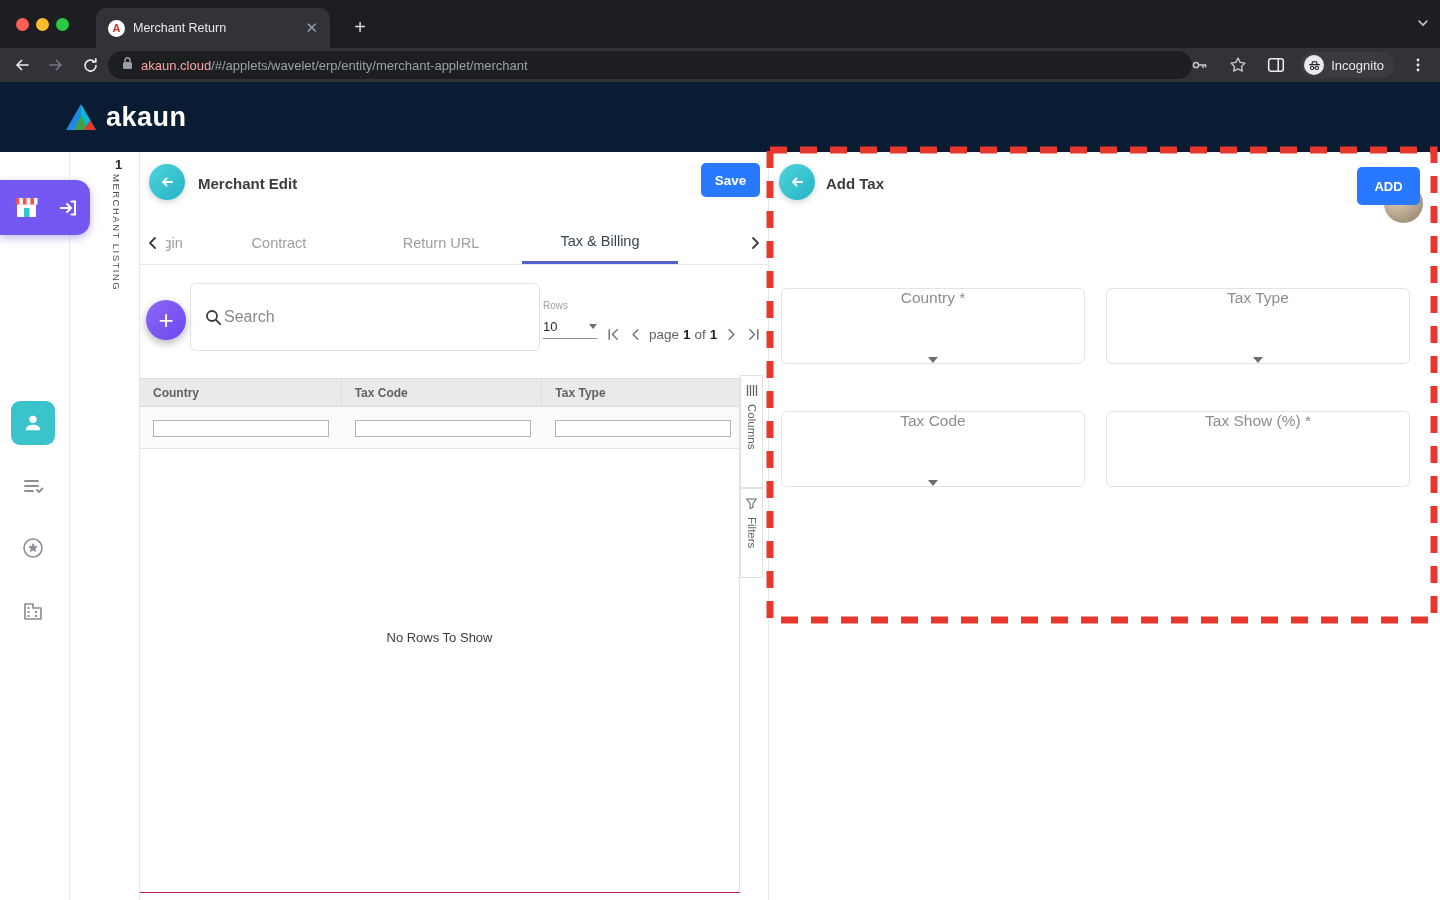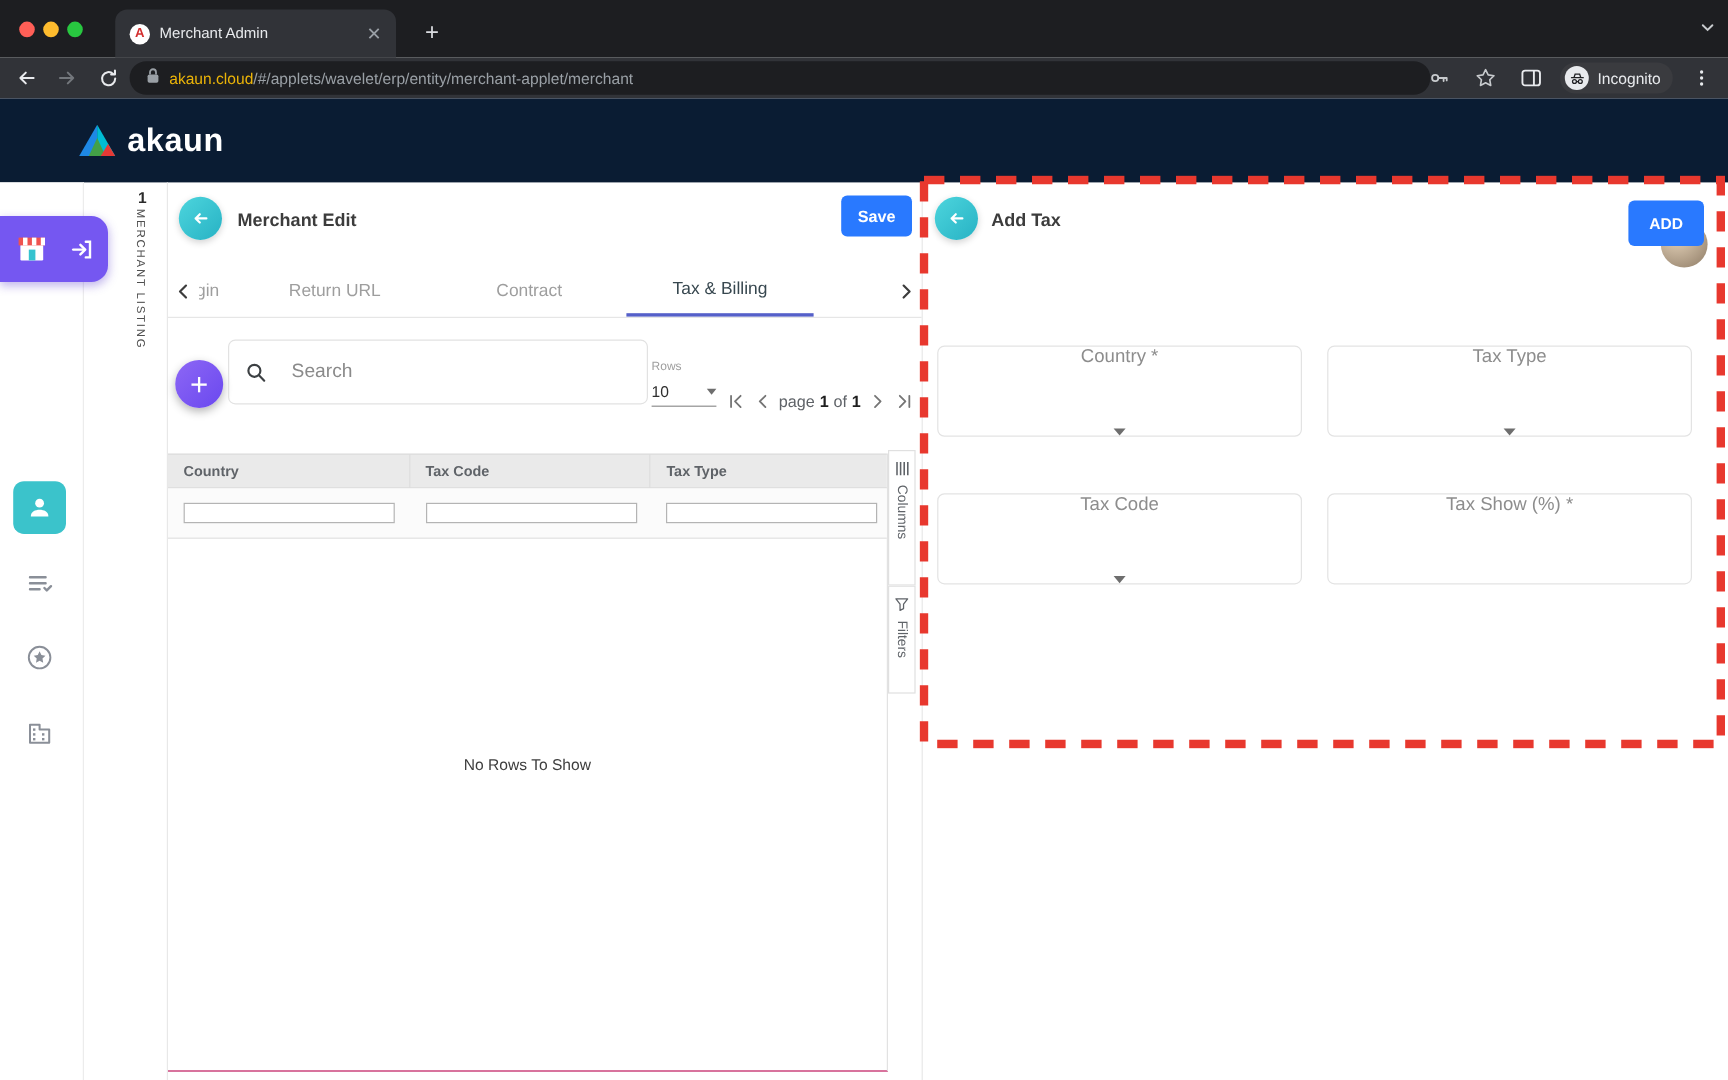--- a/index.html
+++ b/index.html
@@ -21,21 +21,21 @@
   .newtab-btn { position:absolute; left:346px; top:13px; width:28px; height:28px; color:#dadce0;
     font-size:20px; display:flex; align-items:center; justify-content:center; }
   .strip-chevron { position:absolute; right:10px; top:16px; color:#c7cacd; }
 
   .toolbar { position:absolute; left:0; top:48px; width:1440px; height:34px; background:#313338;
     display:flex; align-items:center; }
   .nav-btn { width:28px; height:28px; display:flex; align-items:center; justify-content:center; }
   .urlbar { position:absolute; left:108px; top:51px; width:1084px; height:28px; background:#1d1e21;
     border-radius:14px; display:flex; align-items:center; padding:0 14px; gap:8px; }
   .url-text { font-size:13px; white-space:nowrap; overflow:hidden; }
-  .url-domain { color:#eab308; }
+  .url-domain { color:#fca5a5; }
   .url-path { color:#9aa0a6; }
   .tb-right { position:absolute; right:8px; top:48px; height:34px; display:flex; align-items:center; gap:10px; }
   .incog-pill { display:flex; align-items:center; gap:7px; background:#3a3b3f; border-radius:13px;
     padding:3px 10px 3px 4px; }
   .incog-circle { width:20px; height:20px; border-radius:50%; background:#e8eaed; display:flex;
     align-items:center; justify-content:center; }
   .incog-label { color:#e8eaed; font-size:13px; }
 
   
   .appbar { position:absolute; left:0; top:82px; width:1440px; height:70px; background:#0a1c33;
@@ -79,22 +79,22 @@
   .wtab { display:flex; align-items:center; justify-content:center; font-size:14.5px; color:#9e9e9e;
     flex:0 0 auto; }
   .wtab.first { width:66px; margin-left:-34px; }
   .wtab.mid { width:162px; }
   .wtab.active { width:156px; color:#37474f; font-weight:500; border-bottom:3px solid #5560c9; }
 
   
   .plus-btn { position:absolute; left:146px; top:300px; width:40px; height:40px; border-radius:50%;
     background:linear-gradient(135deg,#8d67f5,#6a48ef); color:#fff; font-size:26px; display:flex;
     align-items:center; justify-content:center; box-shadow:0 3px 8px rgba(0,0,0,0.3); }
-  .search-box { position:absolute; left:190px; top:283px; width:350px; height:54px; border:1px solid #e2e2e2;
-    border-radius:6px; display:flex; align-items:center; padding:0 14px; gap:21px; }
+  .search-box { position:absolute; left:190px; top:283px; width:350px; height:68px; border:1px solid #e2e2e2;
+    border-radius:6px; display:flex; align-items:center; padding:0 14px; gap:2px; }
   .search-box input { border:none; outline:none; font-size:16px; font-family:inherit; flex:1; color:#333; }
   .search-box input::placeholder { color:#8a8a8a; }
   .rows-widget { position:absolute; left:543px; top:300px; width:54px; }
   .rows-label { font-size:10px; color:#9e9e9e; }
   .rows-value { margin-top:8px; display:flex; align-items:center; justify-content:space-between;
     border-bottom:1px solid #8f8f8f; padding-bottom:4px; font-size:13px; color:#2e2e2e; }
   .caret { width:0; height:0; border-left:5px solid transparent; border-right:5px solid transparent;
     border-top:6px solid #6e6e6e; }
   .caret.sm { border-left-width:4px; border-right-width:4px; border-top-width:5px; }
   .pagination { position:absolute; left:603px; top:322px; width:162px; height:24px; display:flex;
@@ -136,21 +136,21 @@
 <body>
 
 <div class="stage">
 
   <div class="tabstrip">
     <div class="light red"></div>
     <div class="light yellow"></div>
     <div class="light green"></div>
     <div class="browser-tab">
       <span class="favicon">A</span>
-      <span class="tab-title">Merchant Admin</span>
+      <span class="tab-title">Merchant Return</span>
       <span class="tab-close">✕</span>
     </div>
     <div class="newtab-btn">+</div>
     <div class="strip-chevron">
       <svg width="14" height="14" viewBox="0 0 14 14">
           <path d="M3 5l4 4 4-4" stroke="#c7cacd" stroke-width="1.6" fill="none" stroke-linecap="round"></path>
         </svg>
     </div>
   </div>
 
@@ -296,22 +296,22 @@
   <button class="blue-btn" style="left:701px; top:163px; width:59px; height:34px; font-size:13.5px;">Save</button>
 
   <div class="tabs-row">
     <div class="tab-chev">
       <svg width="14" height="14" viewBox="0 0 14 14">
           <path d="M9 2L4 7l5 5" stroke="#3c3c3c" stroke-width="1.8" fill="none" stroke-linecap="round" stroke-linejoin="round"></path>
         </svg>
     </div>
     <div class="tabs-clip">
       <div class="wtab first">Login</div>
+      <div class="wtab mid">Contract</div>
       <div class="wtab mid">Return URL</div>
-      <div class="wtab mid">Contract</div>
       <div class="wtab active">Tax &amp; Billing</div>
     </div>
     <div class="tab-chev">
       <svg width="14" height="14" viewBox="0 0 14 14">
           <path d="M5 2l5 5-5 5" stroke="#3c3c3c" stroke-width="1.8" fill="none" stroke-linecap="round" stroke-linejoin="round"></path>
         </svg>
     </div>
   </div>
 
   <div class="plus-btn">+</div>

